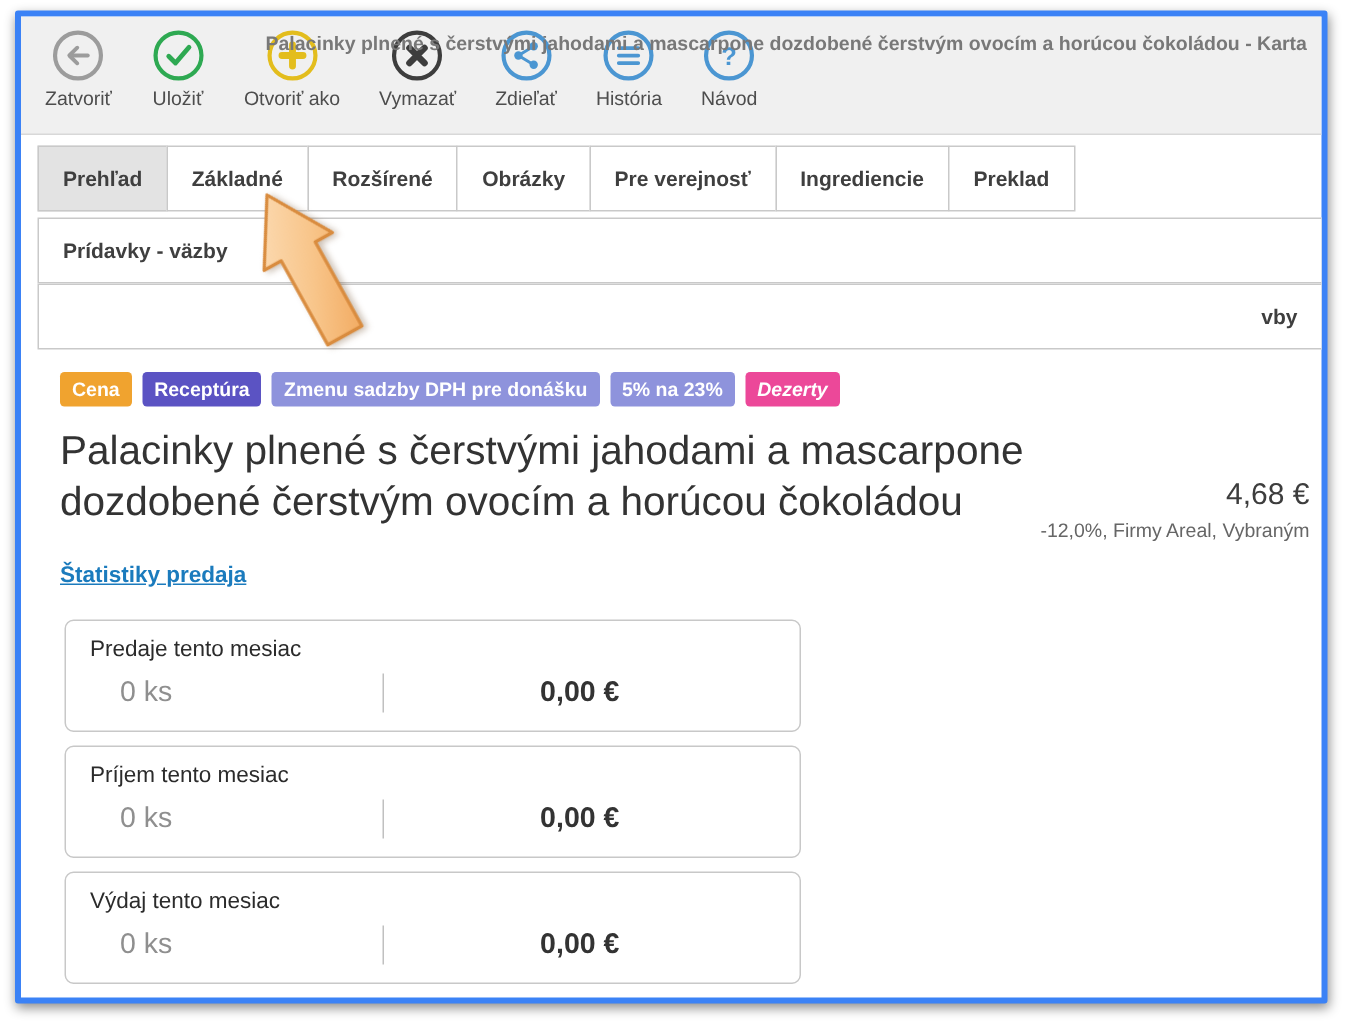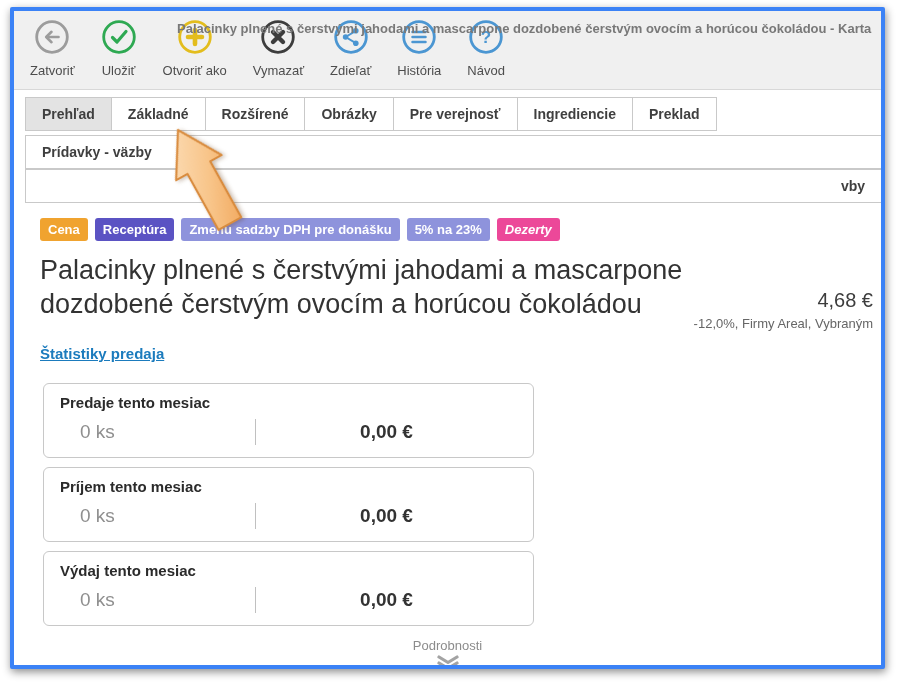--- a/index.html
+++ b/index.html
@@ -24,26 +24,26 @@
     position:absolute;left:163px;top:10px;right:4px;
     font-size:13px;font-weight:bold;color:#787878;white-space:nowrap;overflow:hidden;
   }
   .tb-buttons{display:flex;align-items:flex-start;padding:8px 0 0 16px;}
   .tbtn{
     display:flex;flex-direction:column;align-items:center;
     margin-right:26px;background:none;border:none;padding:0;cursor:pointer;
     font-family:inherit;
   }
   .tbtn svg{display:block;}
-  .tbtn .tb-label{font-size:13px;color:#4d4d4d;margin-top:8px;white-space:nowrap;}
+  .tbtn .tb-label{font-size:13px;color:#4d4d4d;margin-top:3px;white-space:nowrap;}
   
   .tabs-row{margin:7px 0 0 11px;display:flex;}
   .tabs-row.second{margin-top:4px;flex-direction:column;}
   .tab{
-    padding:8px 16px;border:1px solid #c9c9c9;background:#fff;
+    padding:13px 16px;border:1px solid #c9c9c9;background:#fff;
     font-size:14px;font-weight:bold;color:#3f3f3f;margin-right:-1px;
     white-space:nowrap;cursor:pointer;font-family:inherit;
   }
   .tab.active{background:#e3e3e3;}
   .tab.partial{min-width:38px;text-align:right;}
   
   .badges{margin:15px 0 0 26px;display:flex;}
   .badge{
     color:#fff;font-size:13px;font-weight:bold;
     padding:4px 8px;border-radius:3px;margin-right:7px;white-space:nowrap;
@@ -60,21 +60,21 @@
   .stats-link{
     display:inline-block;margin:10px 0 0 26px;font-size:15px;color:#1b7bbd;
     text-decoration:underline;cursor:pointer;font-weight:bold;
   }
   
   .cards{margin:20px 0 0 29px;width:491px;}
   .card{
     border:1px solid #c8c8c8;border-radius:6px;margin-bottom:9px;
     padding:10px 16px 12px 16px;background:#fff;
   }
-  .card-title{font-size:15px;font-weight:bold;color:#2b2b2b;}
+  .card-title{font-size:15px;font-weight:normal;color:#2b2b2b;}
   .card-row{display:flex;align-items:center;margin-top:8px;justify-content:flex-end;}
   .card-qty{width:175px;padding-left:20px;font-size:19px;color:#8f8f8f;}
   .card-sep{width:1px;height:26px;background:#c0c0c0;}
   .card-amt{flex:1;text-align:center;font-size:19px;font-weight:bold;color:#333;}
   
   .details-toggle{
     margin:12px auto 0 auto;text-align:center;color:#8c8c8c;font-size:13px;
     cursor:pointer;width:120px;
   }
   .details-toggle svg{display:block;margin:2px auto 0 auto;}

